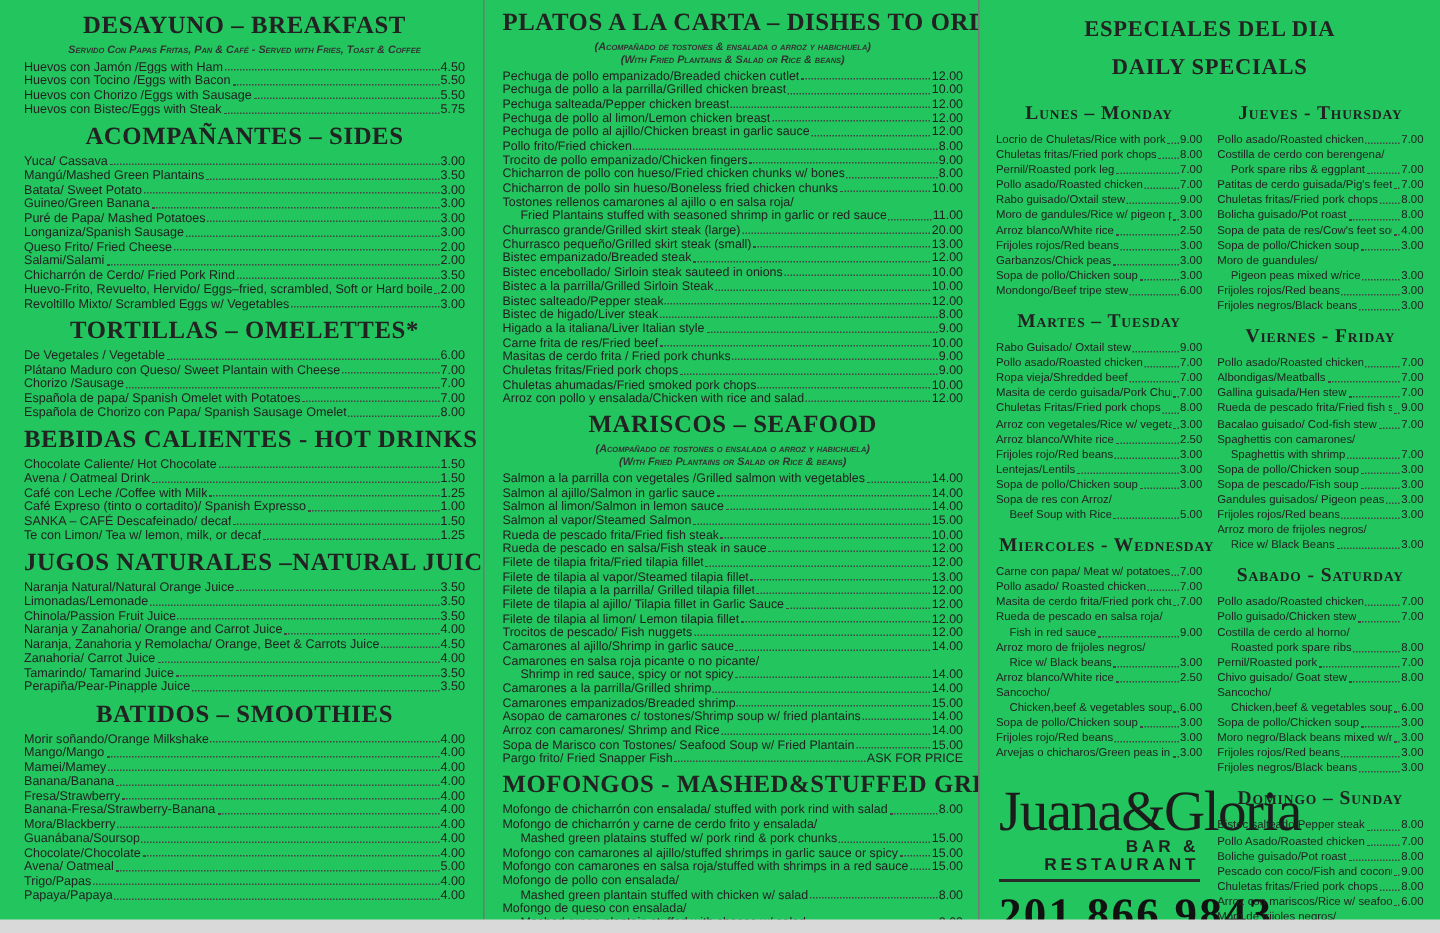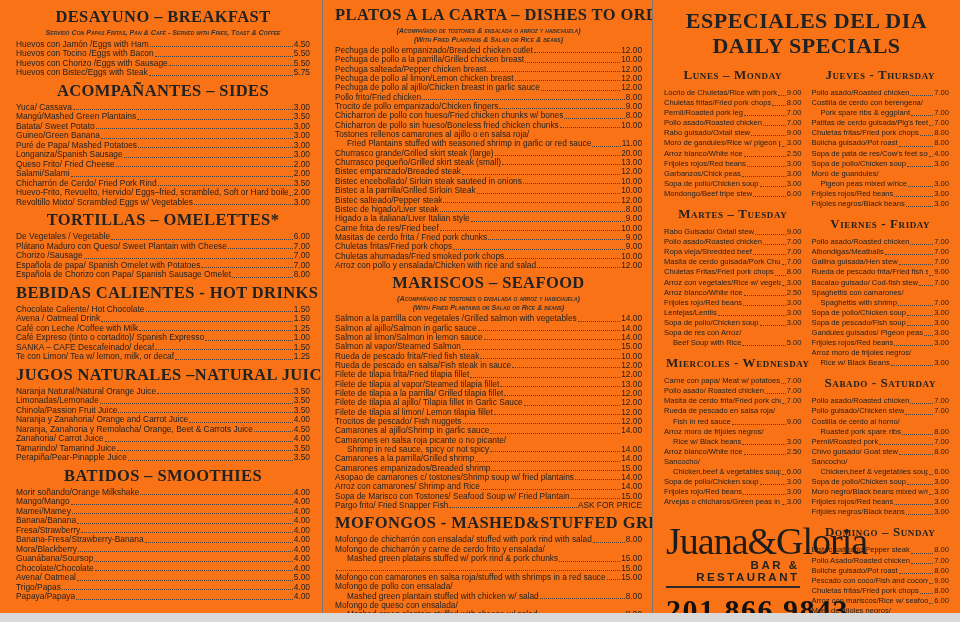--- a/index.html
+++ b/index.html
@@ -1,17 +1,17 @@
 <!DOCTYPE html>
 <html><head>
 <meta charset="utf-8">
 <style>
   html,body { margin:0; padding:0; background:#e8e8e8; }
   .page {
-    position:relative; width:960px; height:622px; background:#f97316;
+    position:relative; width:960px; height:622px; background:#22c55e;
     overflow:hidden; color:#222;
     font-family:"Liberation Sans", sans-serif;
     display:flex; box-sizing:border-box;
   }
   .col { box-sizing:border-box; height:100%; overflow:hidden; }
   .col-left  { width:323px; padding:4px 12px 0 16px; border-right:1px solid #777; }
   .col-mid   { width:330px; padding:2px 10px 0 12px; border-right:1px solid #777; }
   .col-right { flex:1; padding:2px 6px 0 6px; }
 
   
@@ -31,21 +31,21 @@
   .row .nm { white-space:nowrap; overflow:hidden; }
   .row .dots { flex:1; min-width:4px; border-bottom:1.2px dotted #444; margin:0 1px 2px; }
   .row .pr { white-space:nowrap; }
   .line1 { font-size:8.4px; line-height:9.5px; white-space:nowrap; overflow:hidden; }
   .line2 { padding-left:12px; }
   .col-mid .row, .col-mid .line1 { font-size:8.3px; line-height:9.35px; }
 
   
   .specials-title {
     font-family:"Liberation Serif", serif; font-weight:bold;
-    text-align:center; font-size:22px; line-height:25px; letter-spacing:.5px;
+    text-align:center; font-size:15px; line-height:25px; letter-spacing:.5px;
     margin:6px 0 2px;
   }
   .days-row { display:flex; }
   .sub-col { width:50%; box-sizing:border-box; padding:0 5px; }
   .day-sec .sec-title {
     font-family:"Liberation Serif", serif; font-weight:bold;
     font-variant:small-caps; font-size:13px; text-align:center;
     letter-spacing:.6px; margin:7px 2px 5px; white-space:nowrap;
   }
   .day-sec .row, .day-sec .line1 { font-size:7.6px; line-height:10.1px; }
@@ -765,20 +765,21 @@
             <div>
               <div class="line1">Mofongo de chicharrón y carne de cerdo frito y ensalada/</div>
               <div class="row line2">
                 <div class="nm">Mashed green platains stuffed w/ pork rind &amp; pork chunks</div>
                 <div class="dots"></div>
                 <div class="pr">15.00</div>
               </div>
             </div>
             <div>
               <div class="row">
+                <div class="nm">Mofongo con camarones al ajillo/stuffed shrimps in garlic sauce or spicy</div>
                 <div class="dots"></div>
                 <div class="pr">15.00</div>
               </div>
             </div>
             <div>
               <div class="row">
                 <div class="nm">Mofongo con camarones en salsa roja/stuffed with shrimps in a red sauce</div>
                 <div class="dots"></div>
                 <div class="pr">15.00</div>
               </div>

